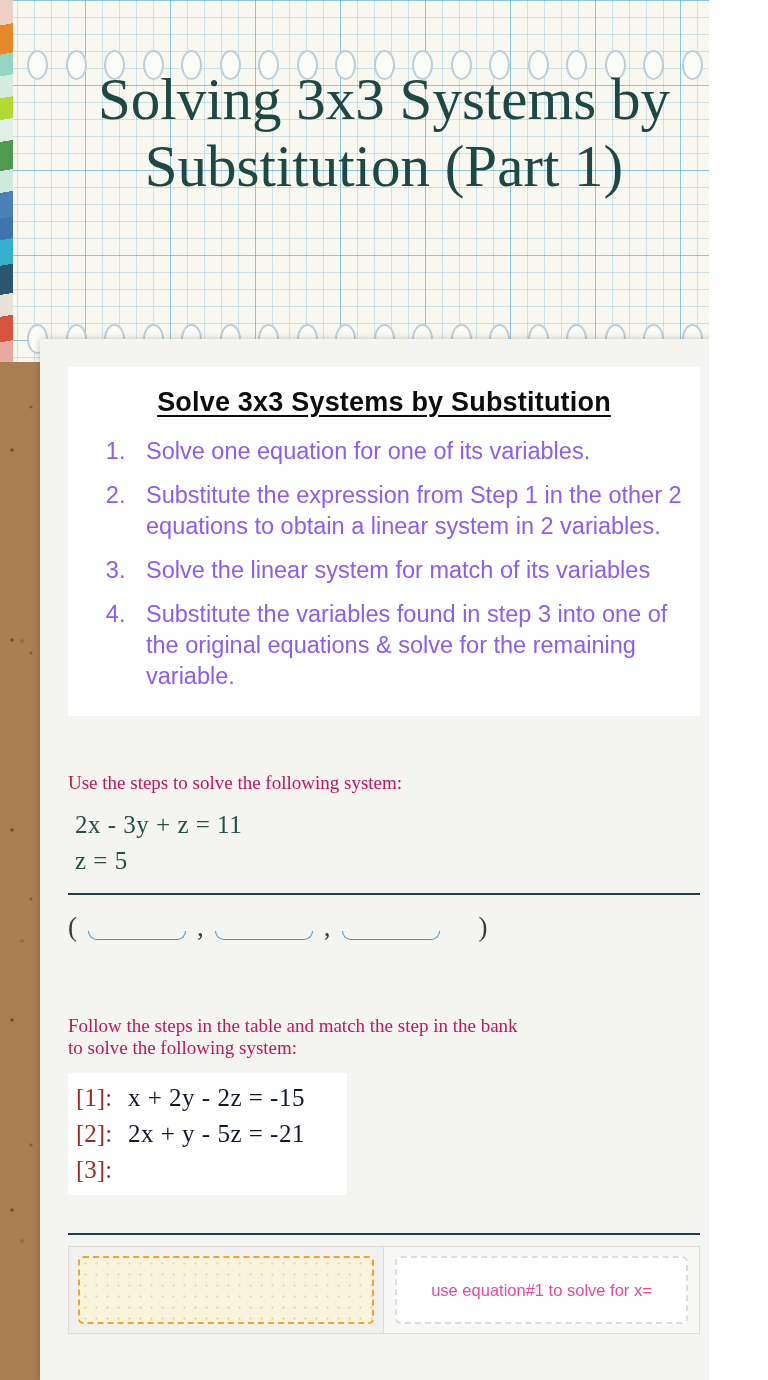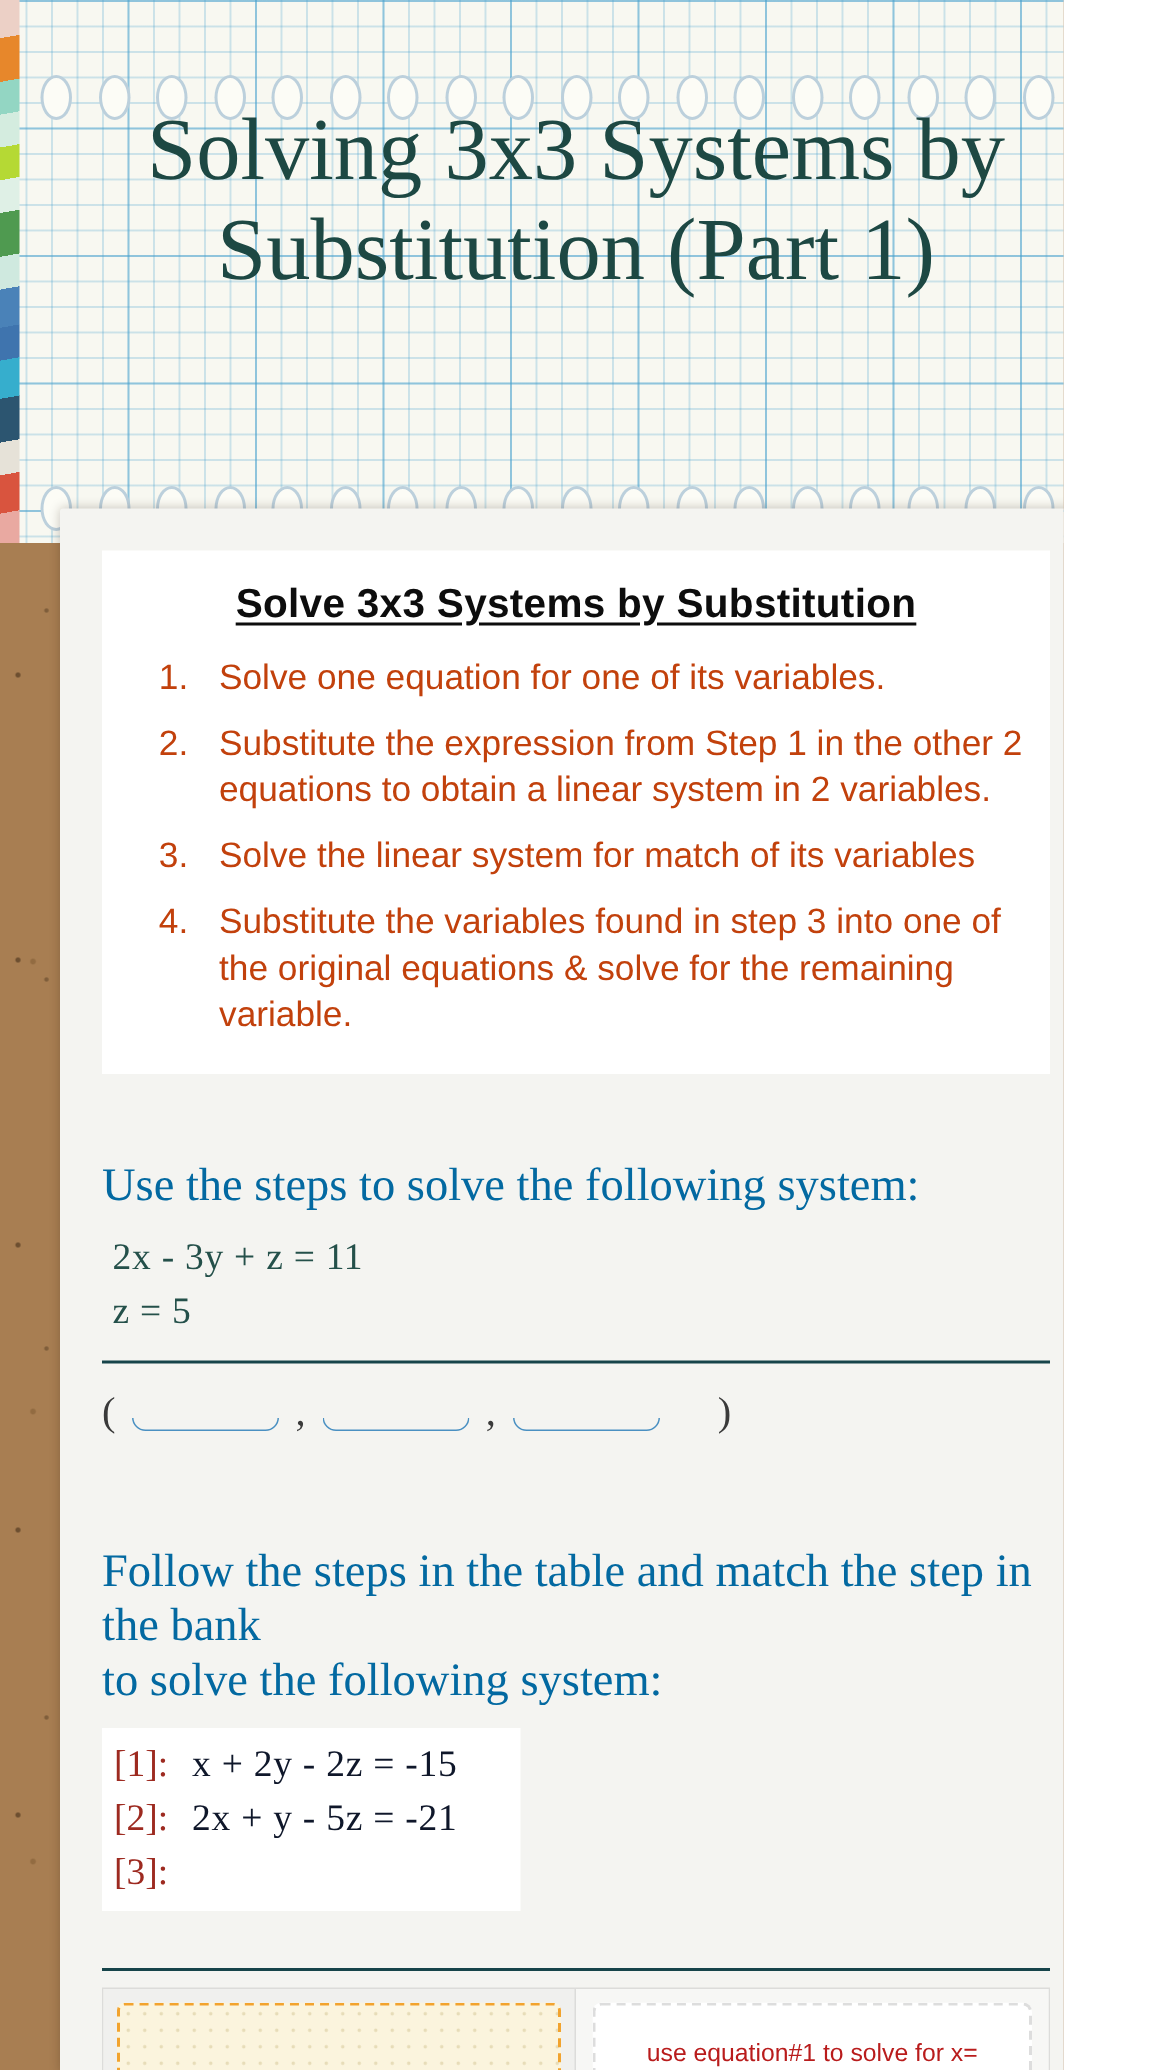--- a/index.html
+++ b/index.html
@@ -71,29 +71,29 @@
 
   
   .steps-card { margin-top:28px; background:#ffffff; padding:20px 14px 24px; }
   .steps-card h2 {
     font-size:27px; font-weight:700; color:#0d0d0d;
     text-align:center; text-decoration:underline; text-underline-offset:4px;
     margin-bottom:18px; letter-spacing:.2px;
   }
   .steps-card ol { padding-left:50px; }
   .steps-card li {
-    font-size:23.5px; line-height:1.32; color:#c2410c;
+    font-size:23.5px; line-height:1.32; color:#8b5cf6;
     padding-left:14px; margin-bottom:13px;
   }
   .steps-card li:last-child { margin-bottom:0; }
 
   
   .prompt {
     margin-top:56px; font-family:"Liberation Serif", serif;
-    font-size:31px; line-height:1.18; color:#0369a1;
+    font-size:19px; line-height:1.18; color:#be185d;
   }
   .equations { margin-top:12px; padding-left:7px; }
   .eq {
     font-family:"Liberation Serif", serif; font-size:25px;
     line-height:36px; color:#24504a; letter-spacing:.5px;
   }
 
   .rule { border:none; border-top:2px solid #16444a; margin-top:14px; }
 
   
@@ -131,21 +131,21 @@
   .match-cell.right { background:#f7f7f5; padding:9px 11px; }
   .dropzone {
     height:68px; border:2px dashed #f2a32e; border-radius:5px;
     background-color:#fbf4dd;
     background-image:radial-gradient(rgba(193,176,115,.35) 1px, transparent 1.4px);
     background-size:11px 11px; cursor:pointer;
   }
   .bank-item {
     min-height:68px; background:#ffffff; border:2px dashed #dddddd; border-radius:6px;
     display:flex; align-items:center; justify-content:center; text-align:center;
-    font-size:16.5px; line-height:1.55; color:#b91c1c; padding:8px 24px; cursor:grab;
+    font-size:16.5px; line-height:1.55; color:#ec4899; padding:8px 24px; cursor:grab;
   }
 </style>
 </head>
 <body>
 
 <div class="page">
 
   <header class="paper-header">
     <div class="stripe left"></div>
     <div class="stripe right"></div>

